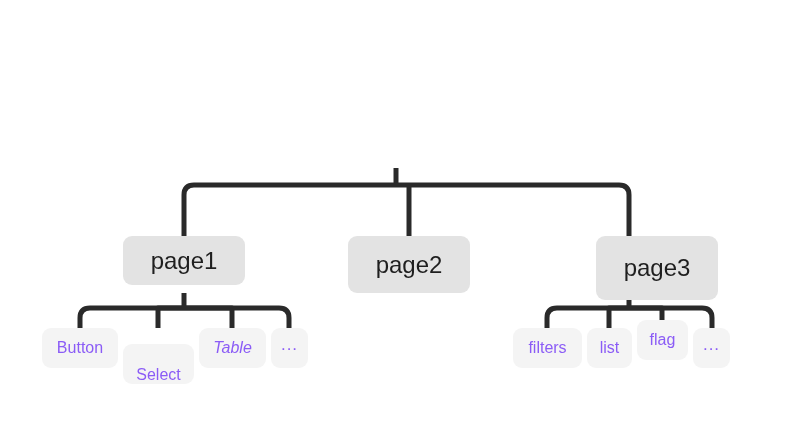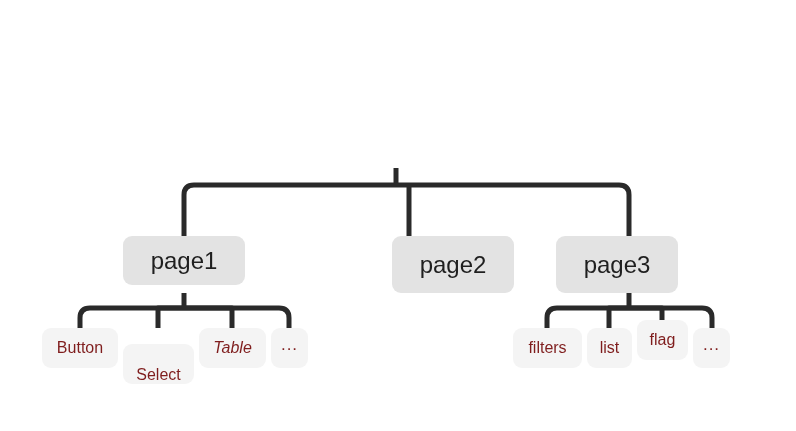--- a/index.html
+++ b/index.html
@@ -47,21 +47,21 @@
   .page-node {
     background: #e3e3e3;
     border-radius: 9px;
     color: #1f1f1f;
     font-size: 24px;
     font-weight: 400;
   }
   .leaf-node {
     background: #f4f4f4;
     border-radius: 9px;
-    color: #7f1d1d;
+    color: #8b5cf6;
     font-size: 16px;
     font-weight: 400;
   }
   .leaf-node.ellipsis-node {
     font-size: 17px;
     letter-spacing: 1px;
     padding-bottom: 6px;
   }
 </style>
 </head>
@@ -90,24 +90,24 @@
       <path d="M629,308 L609,308 L609,328"></path>
       <path d="M629,308 L662,308 L662,328"></path>
       <path d="M629,308 L702,308 Q712,308 712,318 L712,328"></path>
     </g>
   </svg>
 
 
   <div class="node page-node" style="left:123px; top:236px; width:122px; height:49px;">
     <span>page1</span>
   </div>
-  <div class="node page-node" style="left:348px; top:236px; width:122px; height:57px;margin-left:44px;">
+  <div class="node page-node" style="left:348px; top:236px; width:122px; height:57px;">
     <span>page2</span>
   </div>
-  <div class="node page-node" style="left:556px; top:236px; width:122px; height:57px;">
+  <div class="node page-node" style="left:596px; top:236px; width:122px; height:64px;">
     <span>page3</span>
   </div>
 
   <div class="node leaf-node" style="left:42px; top:328px; width:76px; height:40px;">
     <span>Button</span>
   </div>
   <div class="node leaf-node" style="left:123px; top:344px; width:71px; height:40px;align-items:flex-end;">
     <span>Select</span>
   </div>
   <div class="node leaf-node" style="left:199px; top:328px; width:67px; height:40px;font-style:italic;">

